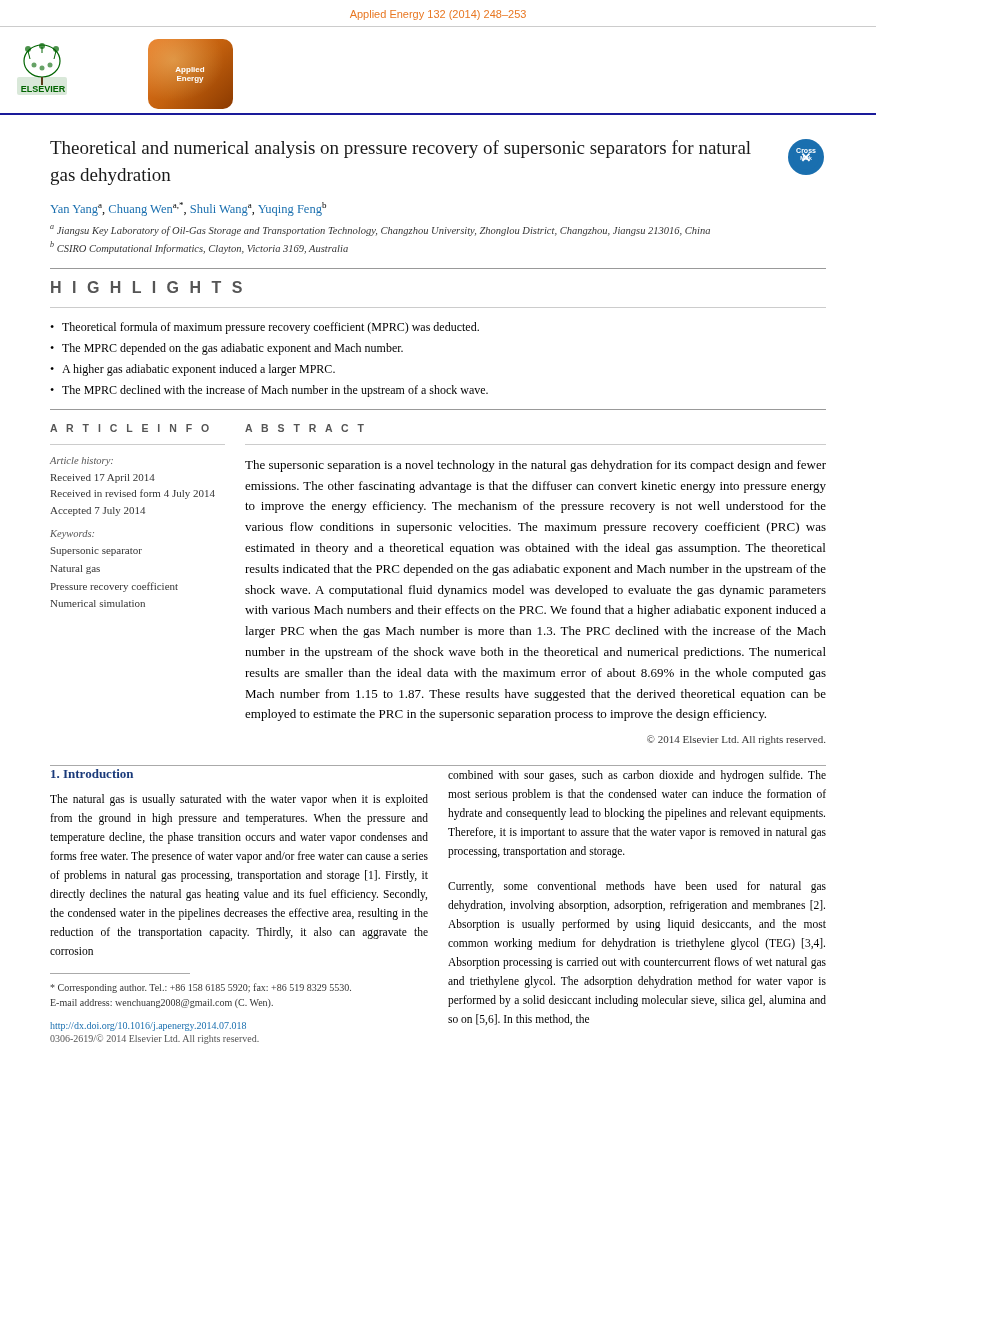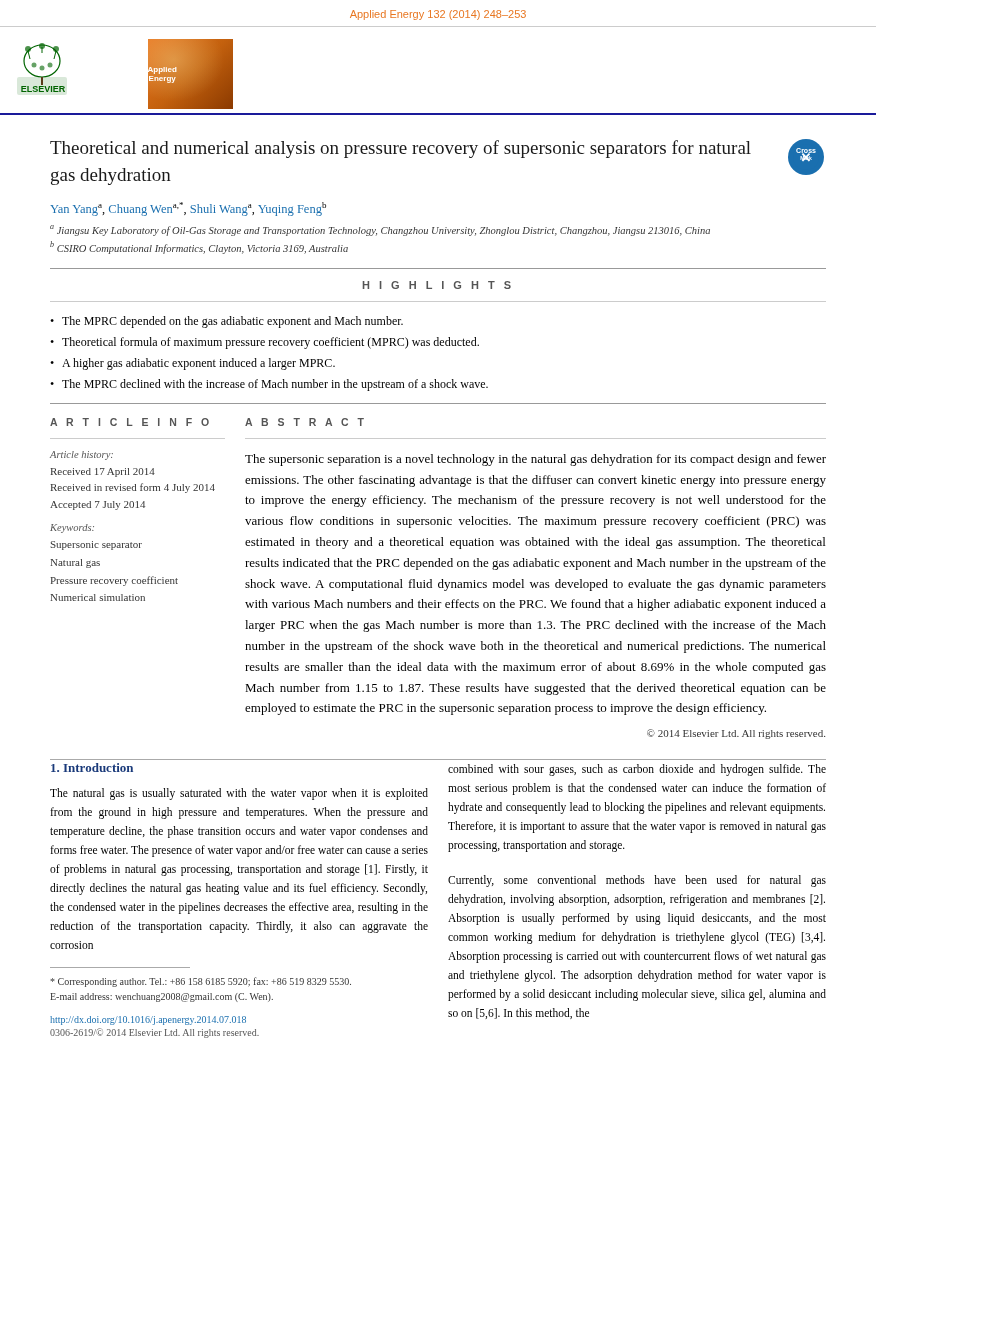--- a/index.html
+++ b/index.html
@@ -79,22 +79,24 @@
       justify-content: center;
       flex-shrink: 0;
       padding: 4px;
     }
     .applied-energy-logo-box {
       width: 85px;
       height: 70px;
       background: linear-gradient(135deg, #e87722 0%, #c4610e 50%, #8b3a00 100%);
       display: flex;
       align-items: center;
+      justify-content: center;
       position: relative;
       overflow: hidden;
+      border-radius: 10px;
     }
     .applied-energy-logo-box::before {
       content: '';
       position: absolute;
       top: 0; left: 0; right: 0; bottom: 0;
       background: radial-gradient(ellipse at 30% 30%, rgba(255,255,180,0.3) 0%, transparent 60%);
     }
     .applied-energy-logo-text {
       color: #fff;
       font-size: 8px;
@@ -164,28 +166,27 @@
     }
     .affiliations sup { font-size: 8px; }
 
     
     .thin-divider { border: none; border-top: 1px solid #ccc; margin: 10px 0; }
     .thick-divider { border: none; border-top: 1.5px solid #999; margin: 10px 0; }
 
     
     .highlights-section { margin: 10px 0; }
     .section-label {
-      font-size: 11px;
+      font-size: 16px;
       font-family: Arial, sans-serif;
       letter-spacing: 3px;
       color: #555;
       font-weight: bold;
       text-transform: uppercase;
       margin-bottom: 6px;
-      text-align: center;
     }
     .highlight-item {
       font-size: 12px;
       margin-bottom: 3px;
       padding-left: 12px;
       position: relative;
       line-height: 1.5;
     }
     .highlight-item::before {
       content: '•';
@@ -379,22 +380,22 @@
     <div class="affiliations">
       <div><sup>a</sup> <span>Jiangsu Key Laboratory of Oil-Gas Storage and Transportation Technology, Changzhou University, Zhonglou District, Changzhou, Jiangsu 213016, China</span></div>
       <div><sup>b</sup> <span>CSIRO Computational Informatics, Clayton, Victoria 3169, Australia</span></div>
     </div>
 
     <hr class="thick-divider">
 
     <div class="highlights-section">
       <div class="section-label">H I G H L I G H T S</div>
       <hr class="thin-divider">
+      <div class="highlight-item">Theoretical formula of maximum pressure recovery coefficient (MPRC) was deducted.</div>
       <div class="highlight-item">The MPRC depended on the gas adiabatic exponent and Mach number.</div>
-      <div class="highlight-item">Theoretical formula of maximum pressure recovery coefficient (MPRC) was deducted.</div>
       <div class="highlight-item">A higher gas adiabatic exponent induced a larger MPRC.</div>
       <div class="highlight-item">The MPRC declined with the increase of Mach number in the upstream of a shock wave.</div>
     </div>
 
     <hr class="thick-divider">
 
     <div class="two-col">
 
       <div class="col-left">
         <div class="article-info-title">A R T I C L E   I N F O</div>

